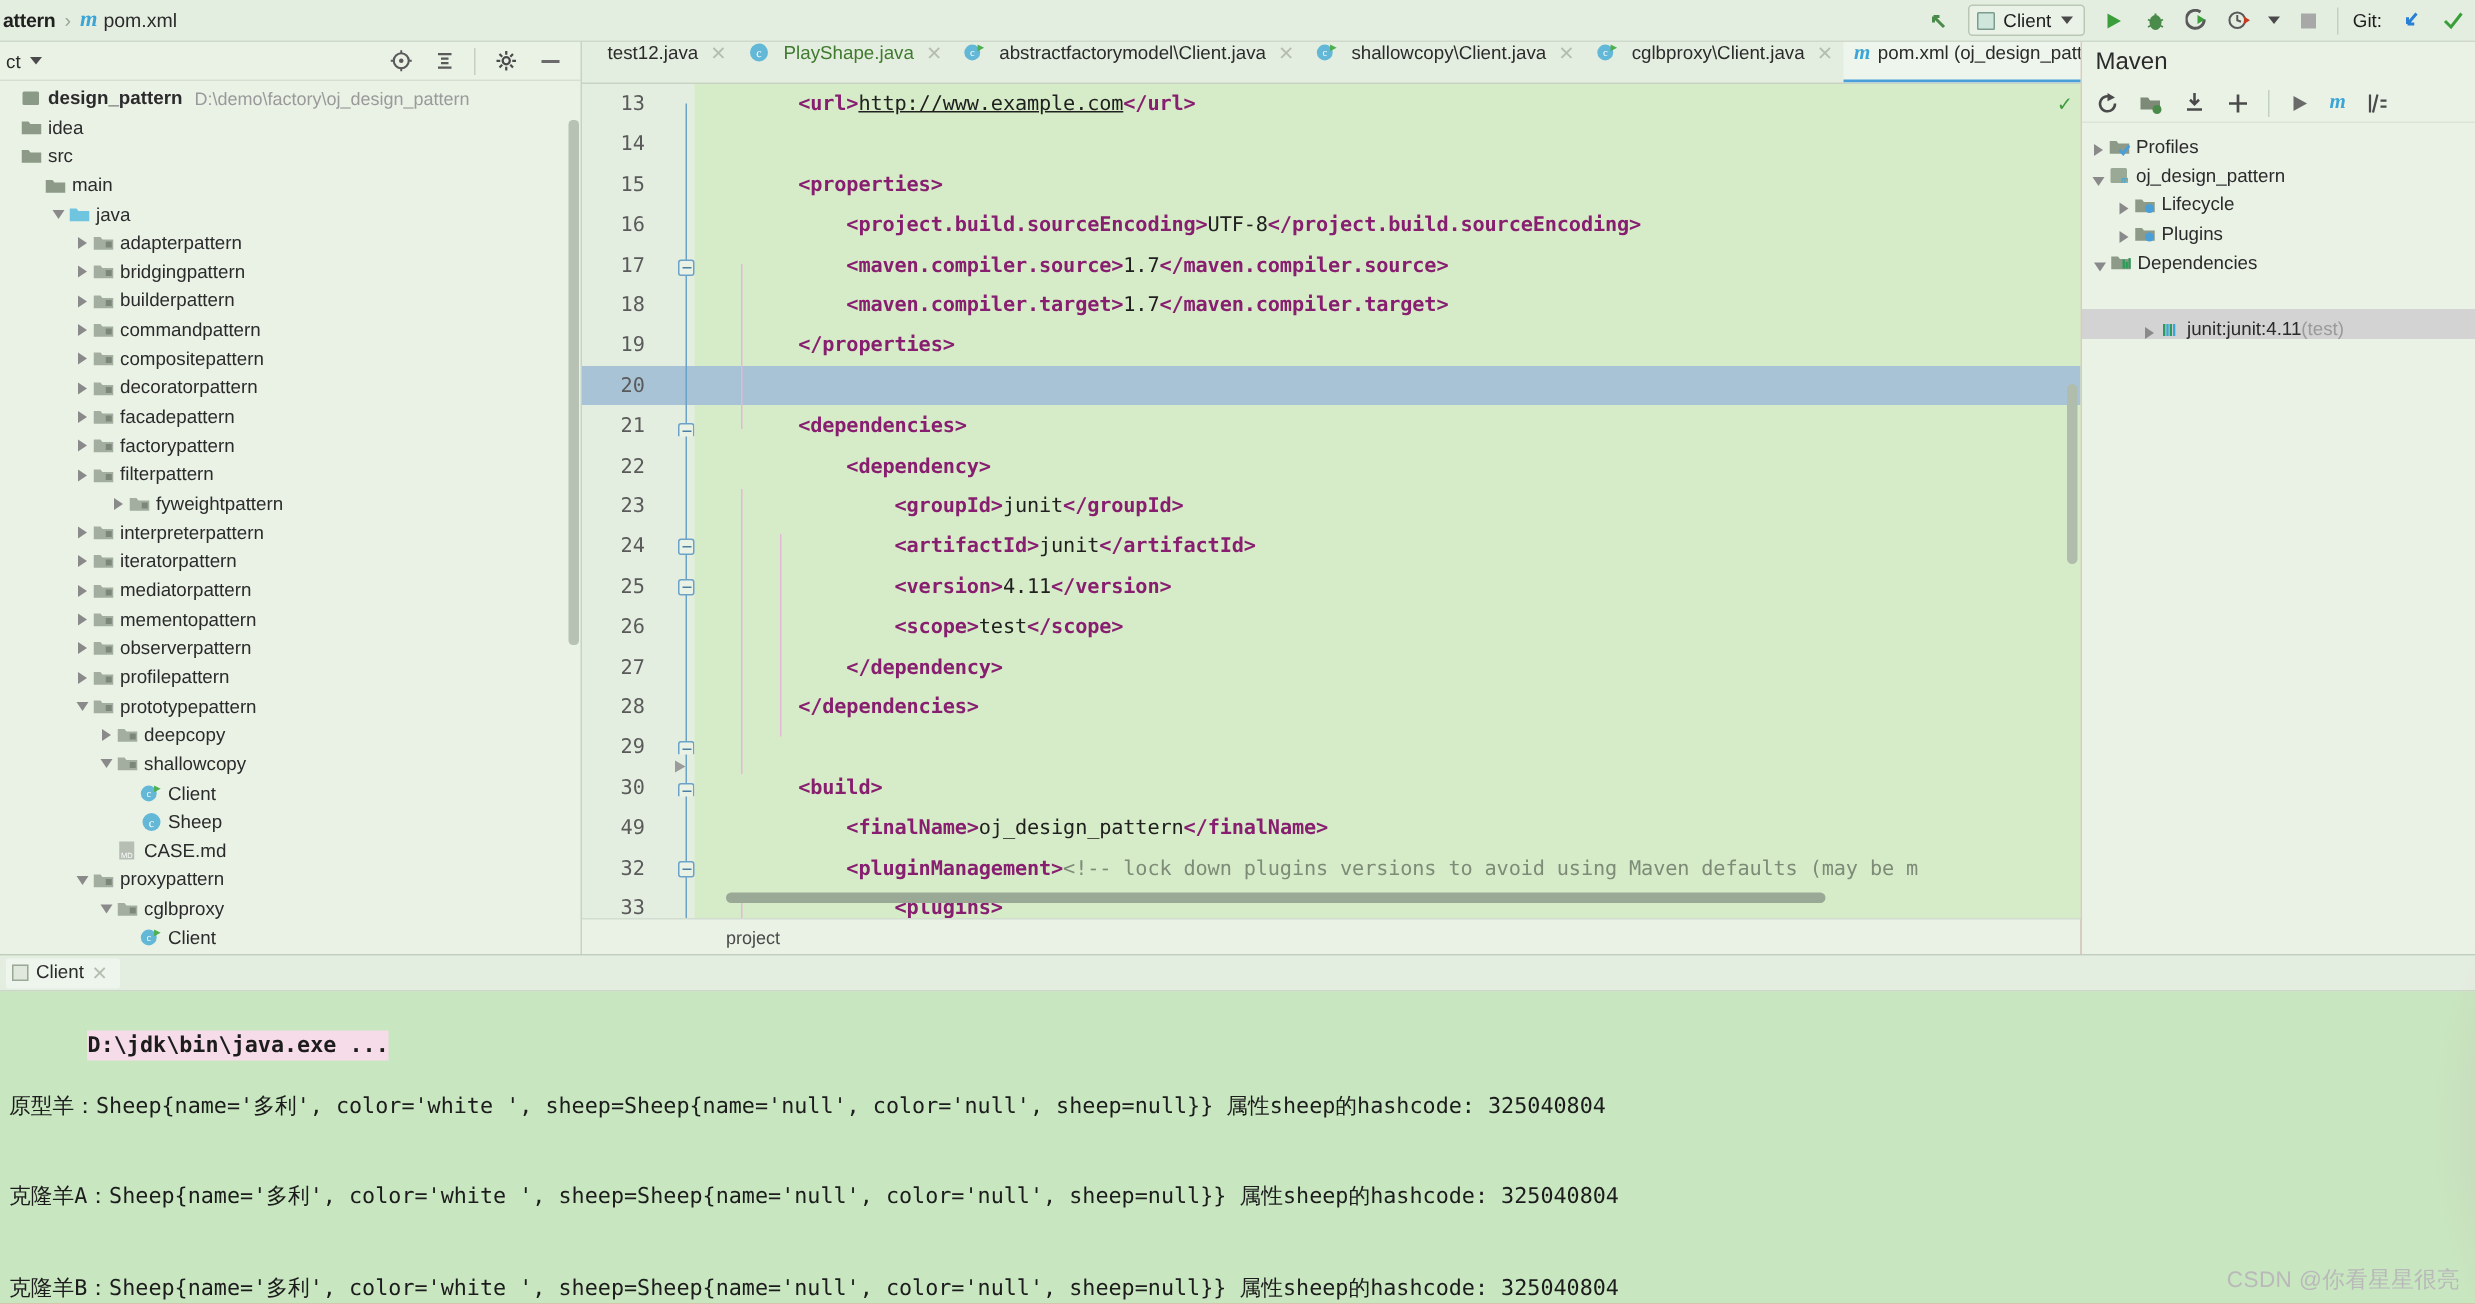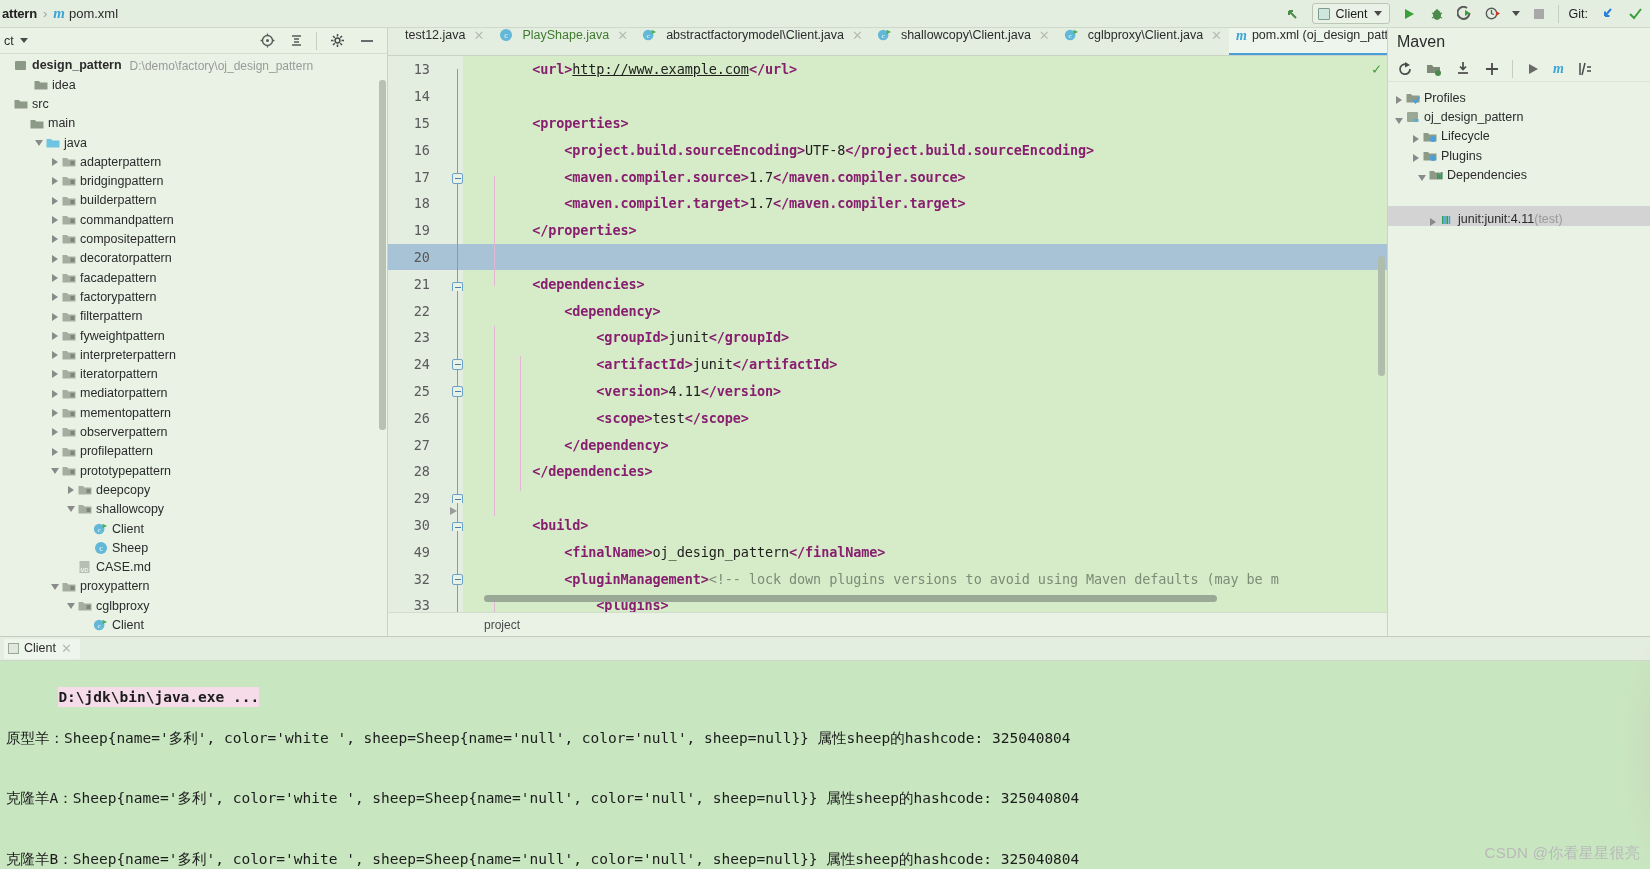--- a/index.html
+++ b/index.html
@@ -301,36 +301,36 @@
             <div class="tree-row" style="padding-left: 0px;">
               <span class="tw"></span>
               <span class="ico">
                 <svg width="13" height="13" viewBox="0 0 13 13">
                   <rect x="1" y="2" width="11" height="9" rx="1" fill="#8a9a86"></rect>
                 </svg>
               </span>
               <span class="lbl bold">design_pattern</span>
               <span class="path-dim">D:\demo\factory\oj_design_pattern</span>
             </div>
-            <div class="tree-row" style="padding-left: 0px; margin-left: 20px;">
-              <span class="tw"></span>
-              <span class="ico">
-                <svg width="14" height="12" viewBox="0 0 14 12">
-                  <path d="M0.5 2 L5 2 L6.3 3.6 L13.5 3.6 L13.5 10.5 L0.5 10.5 Z" fill="#8d9a88"></path>
-                </svg>
-              </span>
-              <span class="lbl">idea</span>
-            </div>
             <div class="tree-row" style="padding-left: 0px;">
               <span class="tw"></span>
               <span class="ico">
                 <svg width="14" height="12" viewBox="0 0 14 12">
                   <path d="M0.5 2 L5 2 L6.3 3.6 L13.5 3.6 L13.5 10.5 L0.5 10.5 Z" fill="#8d9a88"></path>
                 </svg>
               </span>
+              <span class="lbl">idea</span>
+            </div>
+            <div class="tree-row" style="padding-left: 0px;">
+              <span class="tw"></span>
+              <span class="ico">
+                <svg width="14" height="12" viewBox="0 0 14 12">
+                  <path d="M0.5 2 L5 2 L6.3 3.6 L13.5 3.6 L13.5 10.5 L0.5 10.5 Z" fill="#8d9a88"></path>
+                </svg>
+              </span>
               <span class="lbl">src</span>
             </div>
             <div class="tree-row" style="padding-left: 16px;">
               <span class="tw"></span>
               <span class="ico">
                 <svg width="14" height="12" viewBox="0 0 14 12">
                   <path d="M0.5 2 L5 2 L6.3 3.6 L13.5 3.6 L13.5 10.5 L0.5 10.5 Z" fill="#8d9a88"></path>
                 </svg>
               </span>
               <span class="lbl">main</span>
@@ -447,21 +447,21 @@
                 <i class="arrow-r"></i>
               </span>
               <span class="ico">
                 <svg width="14" height="12" viewBox="0 0 14 12">
                   <path d="M0.5 2 L5 2 L6.3 3.6 L13.5 3.6 L13.5 10.5 L0.5 10.5 Z" fill="#a3aea0"></path>
                   <rect x="8.5" y="5" width="4" height="4" fill="#7c877a"></rect>
                 </svg>
               </span>
               <span class="lbl">filterpattern</span>
             </div>
-            <div class="tree-row" style="padding-left: 48px;">
+            <div class="tree-row" style="padding-left: 72px;">
               <span class="tw">
                 <i class="arrow-r"></i>
               </span>
               <span class="ico">
                 <svg width="14" height="12" viewBox="0 0 14 12">
                   <path d="M0.5 2 L5 2 L6.3 3.6 L13.5 3.6 L13.5 10.5 L0.5 10.5 Z" fill="#a3aea0"></path>
                   <rect x="8.5" y="5" width="4" height="4" fill="#7c877a"></rect>
                 </svg>
               </span>
               <span class="lbl">fyweightpattern</span>
@@ -900,21 +900,21 @@
                 <i class="arrow-r"></i>
               </span>
               <span class="ico">
                 <svg width="14" height="12" viewBox="0 0 14 12">
                   <path d="M0.5 2 L5 2 L6.3 3.6 L13.5 3.6 L13.5 10.5 L0.5 10.5 Z" fill="#8d9a88"></path>
                   <circle cx="10" cy="8" r="3" fill="#4a9fd8"></circle>
                 </svg>
               </span>
               <span class="lbl">Plugins</span>
             </div>
-            <div class="mv-row" style="padding-left: 27px;">
+            <div class="mv-row" style="padding-left: 5px;">
               <span class="tw">
                 <i class="arrow-d"></i>
               </span>
               <span class="ico">
                 <svg width="14" height="12" viewBox="0 0 14 12">
                   <path d="M0.5 2 L5 2 L6.3 3.6 L13.5 3.6 L13.5 10.5 L0.5 10.5 Z" fill="#8d9a88"></path>
                   <rect x="8" y="4" width="1.6" height="6" fill="#2a9d5a"></rect>
                   <rect x="10" y="5.5" width="1.6" height="4.5" fill="#2a9d5a"></rect>
                   <rect x="12" y="3" width="1.4" height="7" fill="#2a9d5a"></rect>
                 </svg>

